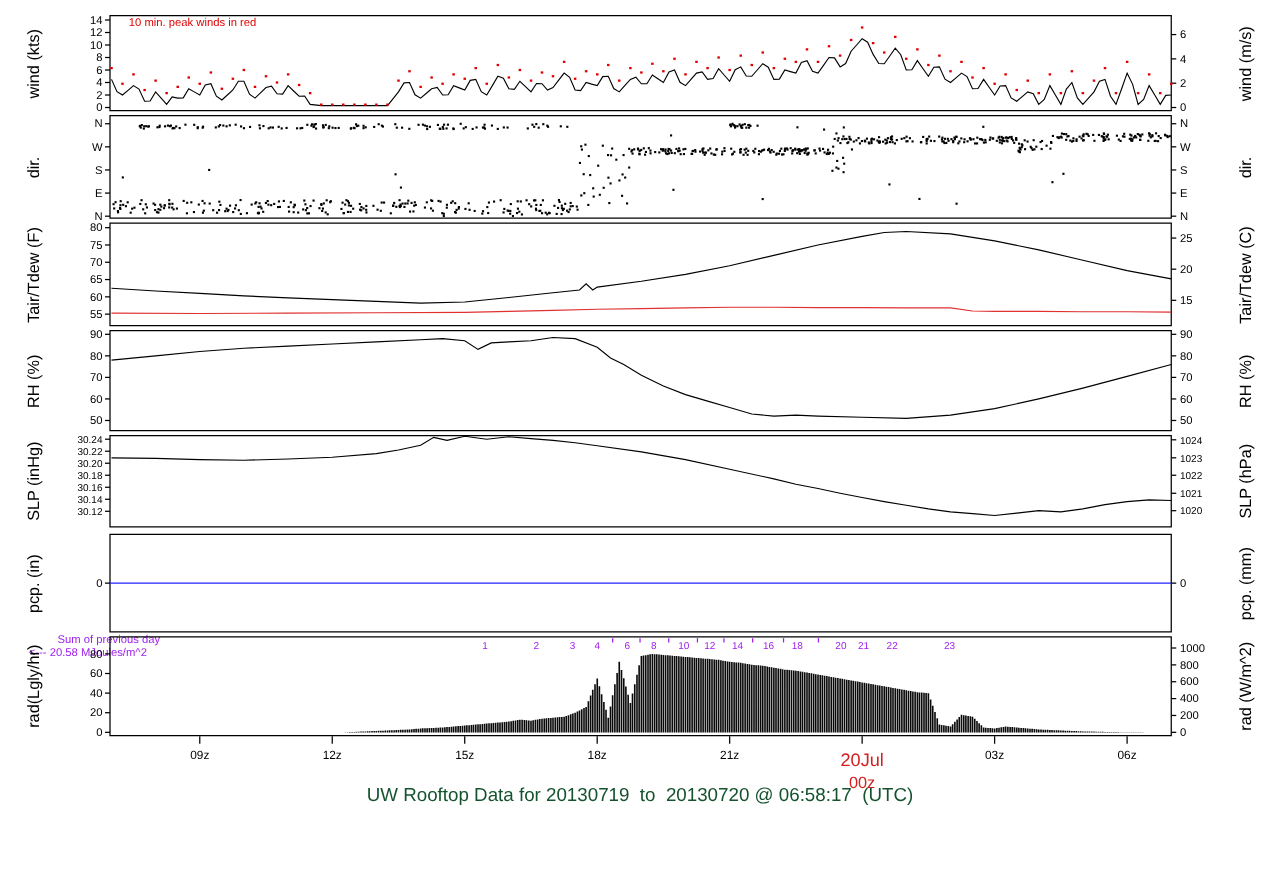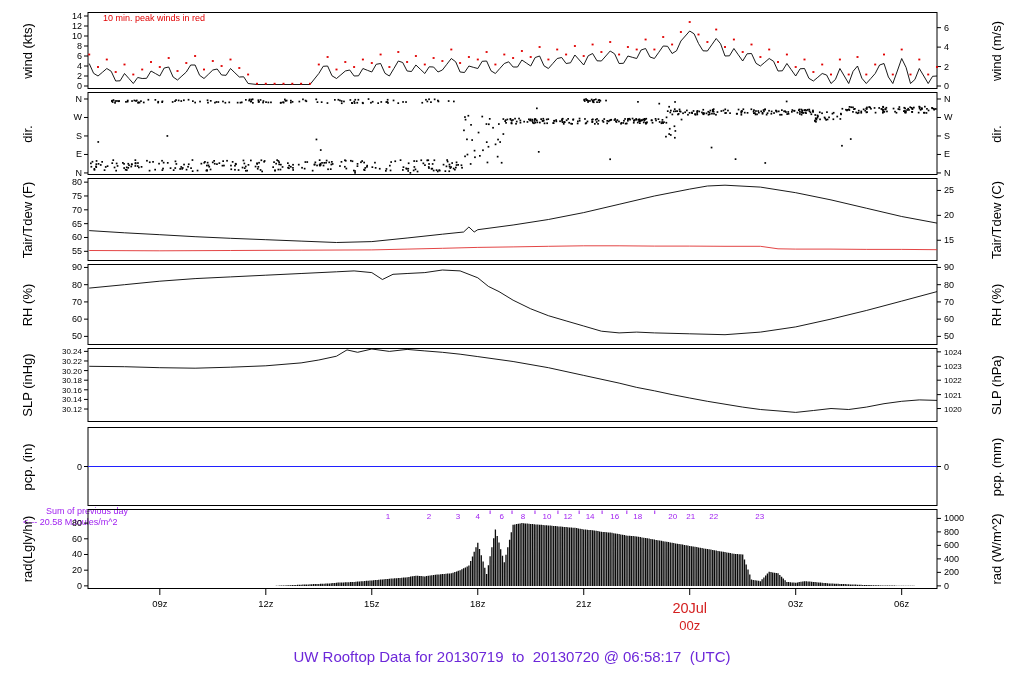--- a/index.html
+++ b/index.html
@@ -12,21 +12,21 @@
   .chart-title{position:absolute;width:100%;text-align:center;font-size:15px;white-space:pre;}
   text{font-family:"Liberation Sans",sans-serif;}
 </style>
 </head>
 <body>
 
 <div class="page" id="chart-root">
   <div class="note" id="wind-note" style="left: 103px; top: 13px; color: rgb(224, 0, 0); text-align: right;">10 min. peak winds in red</div>
   <div class="note" id="rad-note1" style="left: 46px; top: 506px; color: rgb(160, 32, 240);">Sum of previous day</div>
   <div class="note" id="rad-note2" style="left: 23px; top: 517px; color: rgb(160, 32, 240);">&lt;--- 20.58 MJoules/m^2</div>
-  <div class="chart-title" id="main-title" style="top: 648px; color: #6d28d9;">UW Rooftop Data for 20130719  to  20130720 @ 06:58:17  (UTC)</div>
+  <div class="chart-title" id="main-title" style="top: 628px; color: #14532d;">UW Rooftop Data for 20130719  to  20130720 @ 06:58:17  (UTC)</div>
 <svg width="1024" height="77" style="top: 12px;">
       <rect x="88" y="0.5" width="849" height="76" fill="none" stroke="#000000" stroke-width="1"></rect>
       <line x1="84" y1="74" x2="88" y2="74" stroke="#000"></line>
       <text x="82" y="77" font-size="9" text-anchor="end" fill="#000">0</text>
       <line x1="84" y1="64" x2="88" y2="64" stroke="#000"></line>
       <text x="82" y="67" font-size="9" text-anchor="end" fill="#000">2</text>
       <line x1="84" y1="54" x2="88" y2="54" stroke="#000"></line>
       <text x="82" y="57" font-size="9" text-anchor="end" fill="#000">4</text>
       <line x1="84" y1="44" x2="88" y2="44" stroke="#000"></line>
       <text x="82" y="47" font-size="9" text-anchor="end" fill="#000">6</text>

